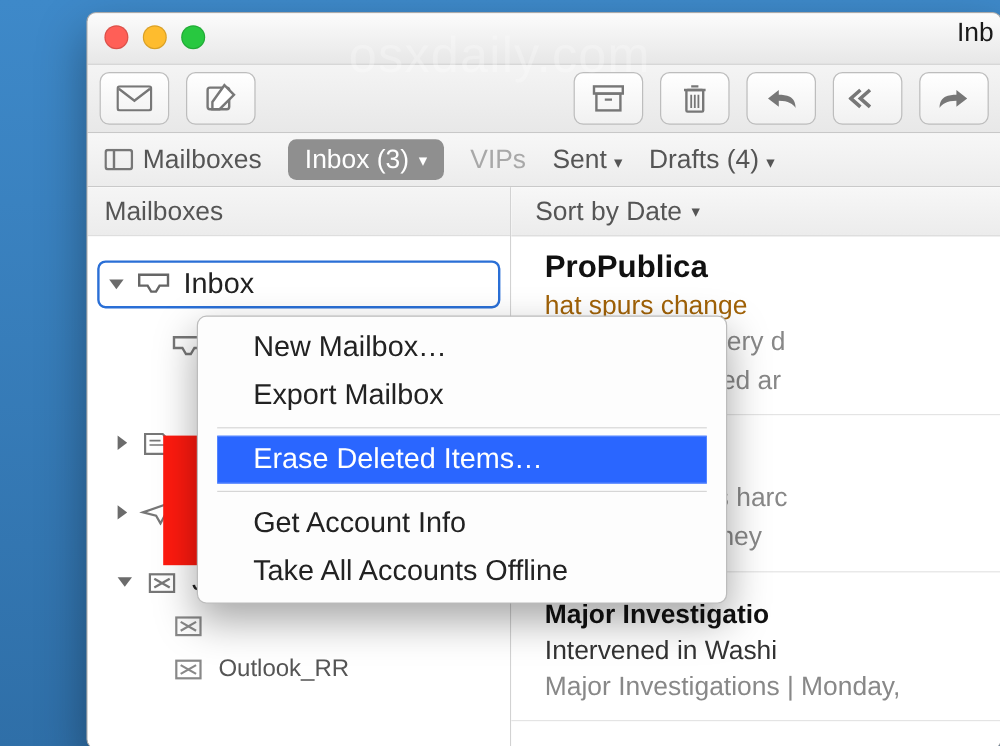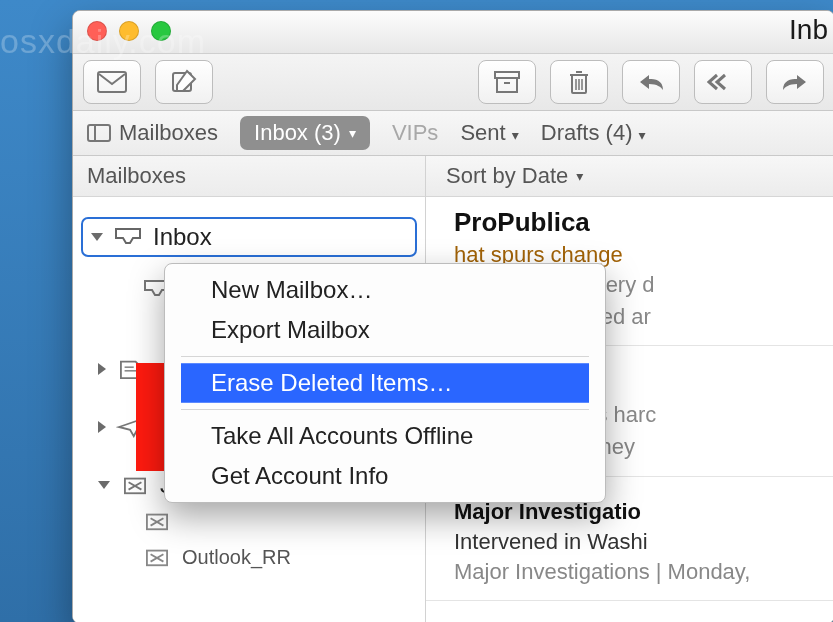--- a/index.html
+++ b/index.html
@@ -38,21 +38,21 @@
   .tl {
     width: 20px; height: 20px; border-radius: 50%;
     box-shadow: inset 0 0 0 1px rgba(0,0,0,.15);
   }
   .tl.red { background: #ff5f57; }
   .tl.yellow { background: #febc2e; }
   .tl.green { background: #28c840; }
   .title {
     position: absolute;
     right: 0; top: 3px;
-    font-size: 28px;
+    font-size: 22px;
     font-weight: 400;
     color: #1a1a1a;
     padding-right: 6px;
     white-space: nowrap;
   }
   
   .toolbar {
     height: 56px;
     background: linear-gradient(#f4f4f4, #e8e8e8);
     border-bottom: 1px solid #c8c8c8;
@@ -221,22 +221,22 @@
     width: 466px;
     height: 108px;
     background: #ff1a0f;
     z-index: 40;
     pointer-events: none;
   }
   .watermark {
     position:absolute;
     top: 22px;
     left: 0; right:0;
-    text-align:left;
-    font-size: 34px;
+    text-align:center;
+    font-size: 42px;
     color: rgba(255,255,255,.25);
     letter-spacing: 1px;
     pointer-events:none;
     z-index:300;
     font-weight:500;
     white-space:nowrap;
     overflow:hidden;
   }
 </style>
 </head>
@@ -433,17 +433,17 @@
 </div>
 
 <div class="annotation"></div>
 
 <div class="ctxmenu">
   <div class="mitem">New Mailbox…</div>
   <div class="mitem">Export Mailbox</div>
   <div class="msep"></div>
   <div class="mitem highlight">Erase Deleted Items…</div>
   <div class="msep"></div>
+  <div class="mitem">Get Account Info</div>
   <div class="mitem">Take All Accounts Offline</div>
-  <div class="mitem">Get Account Info</div>
 </div>
 
 <div class="watermark">osxdaily.com</div>
 
 </body></html>

